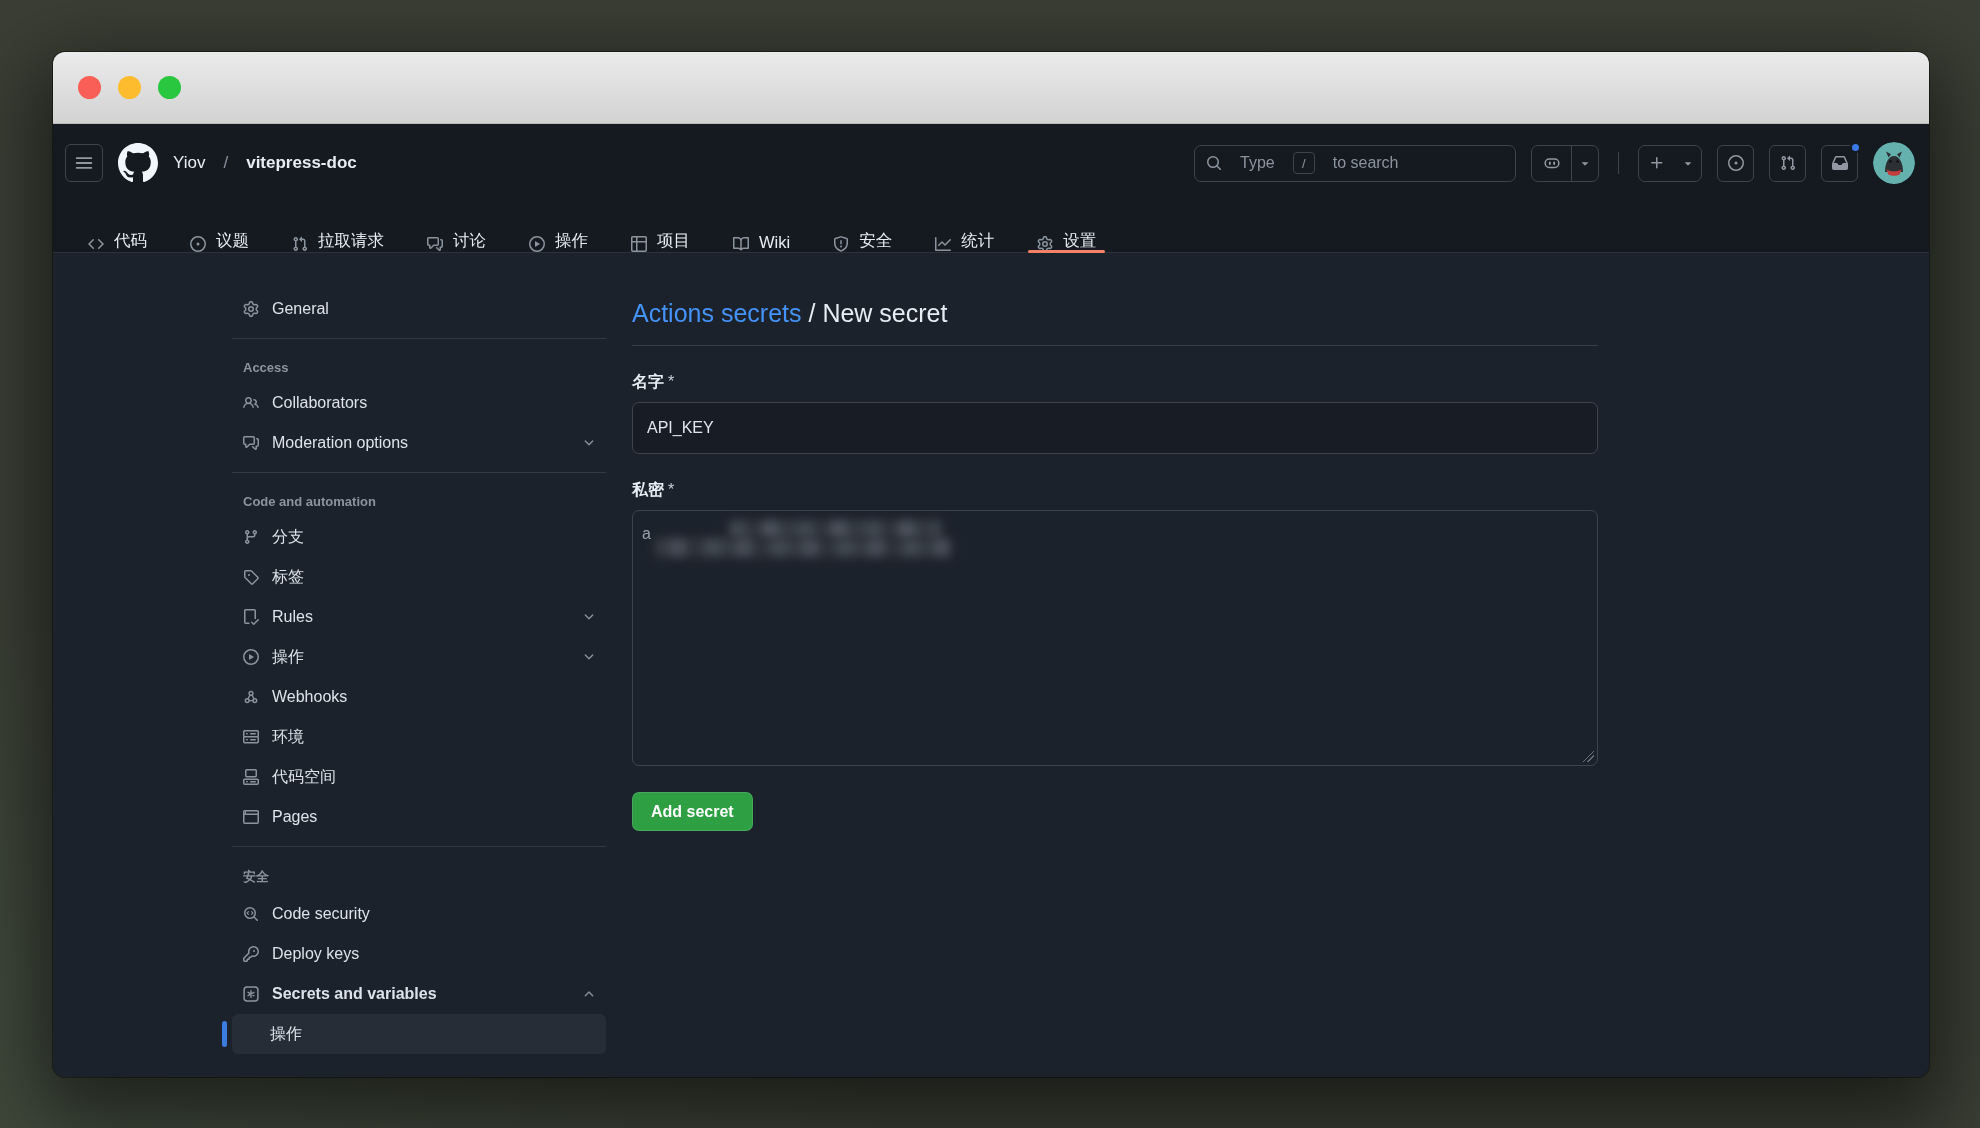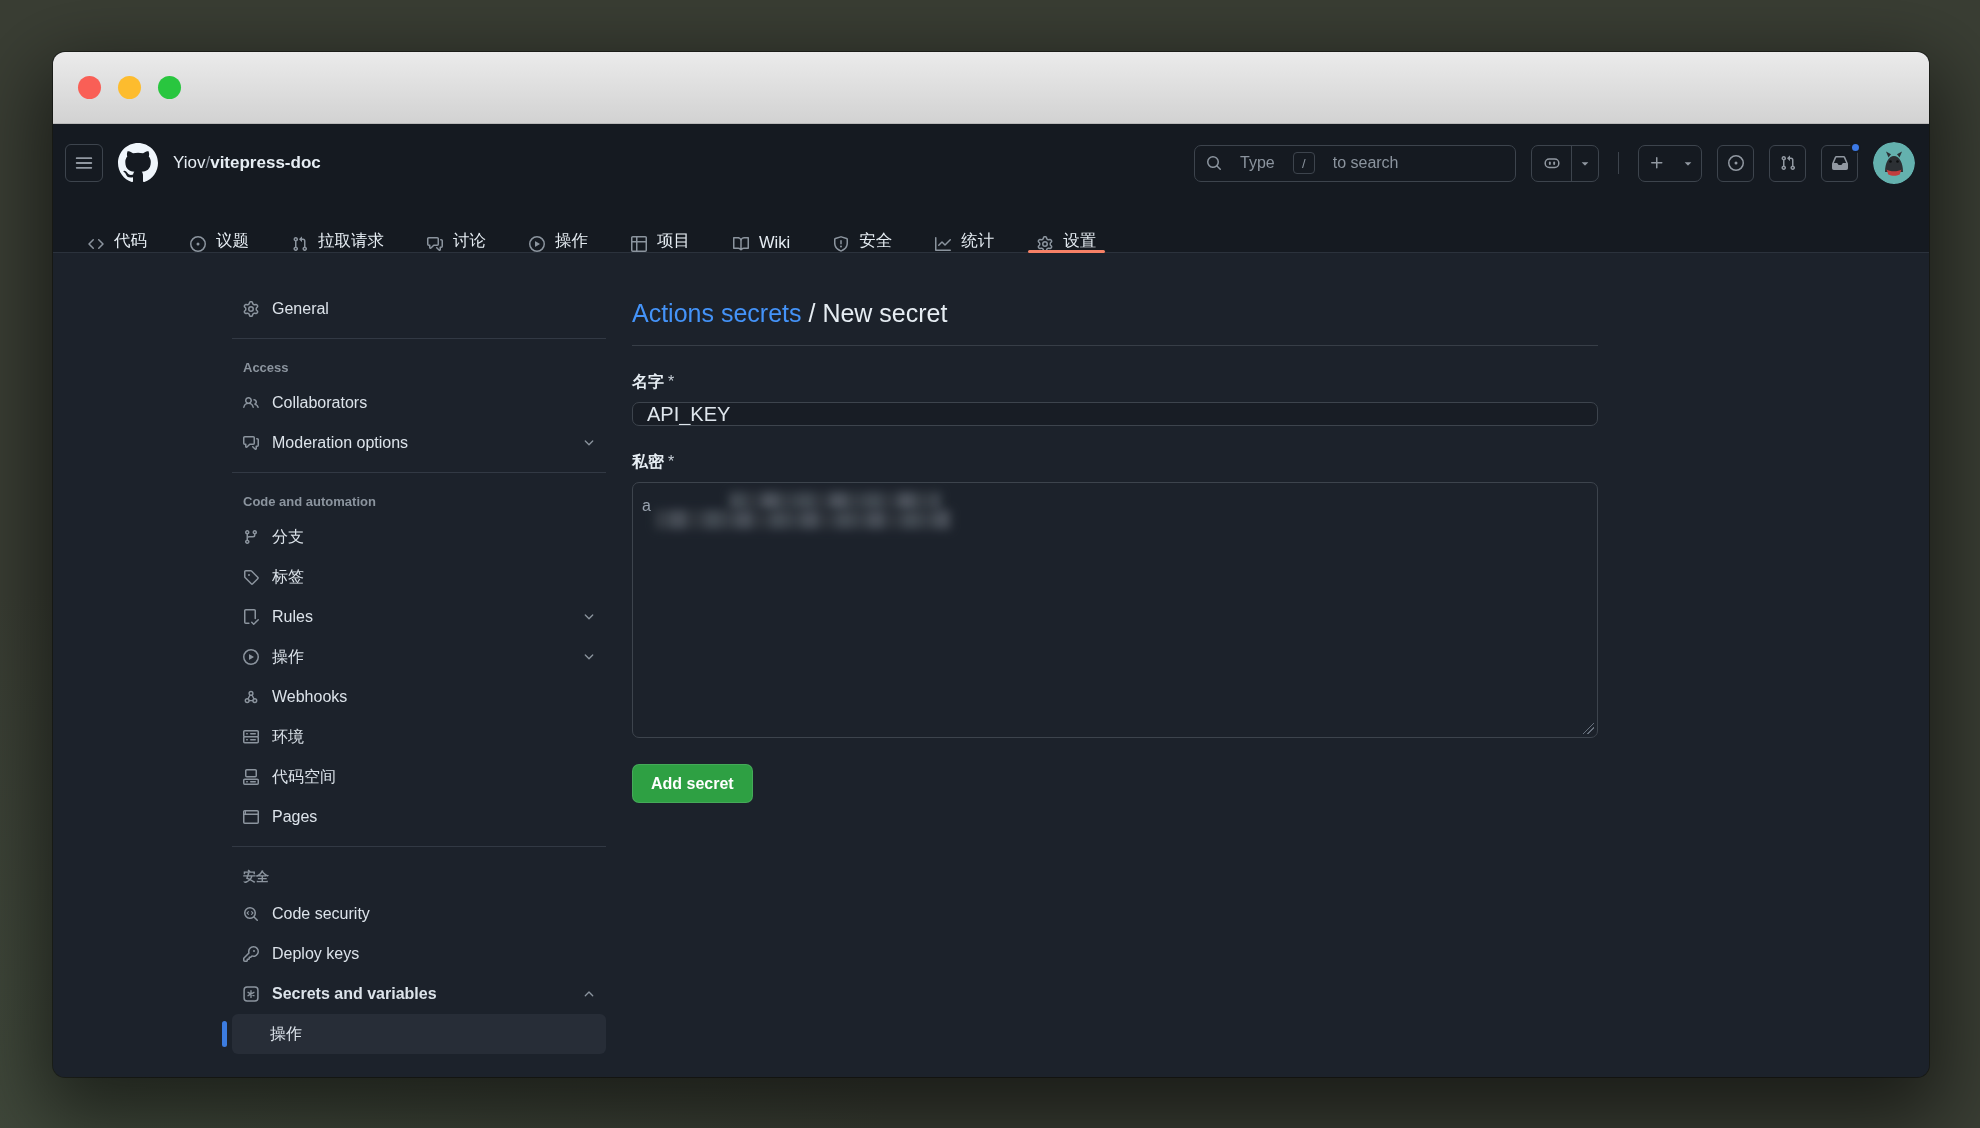--- a/index.html
+++ b/index.html
@@ -29,21 +29,21 @@
     height:78px; background:#151a21; display:flex; align-items:center;
     padding:0 14px 0 12px; gap:15px; color:#e6edf3;
   }
   .icon-btn {
     display:flex; align-items:center; justify-content:center;
     border:1px solid #3d444d; border-radius:6px; background:transparent;
     color:#9198a1; cursor:pointer;
   }
   .hamburger { width:38px; height:38px; }
   .gh-logo { width:40px; height:40px; color:#f0f6fc; display:flex; align-items:center; cursor:pointer; background:none; border:none; }
-  .crumb { display:flex; align-items:center; gap:0; font-size:17px; }
+  .crumb { display:flex; align-items:center; gap:18px; font-size:17px; }
   .crumb .owner { color:#e6edf3; text-decoration:none; cursor:pointer; }
   .crumb .sep { color:#8b949e; }
   .crumb .repo { color:#e6edf3; font-weight:700; text-decoration:none; cursor:pointer; }
   .spacer { flex:1; }
   .searchbox {
     width:322px; height:37px; border:1px solid #3d444d; border-radius:7px;
     display:flex; align-items:center; gap:18px; padding:0 11px; color:#8b949e;
     font-size:16px; cursor:text;
   }
   .keycap {
@@ -103,23 +103,23 @@
 
   
   .main { width:966px; flex:none; color:#e6edf3; }
   .heading { font-size:25px; font-weight:400; margin-top:10px; }
   .heading a { color:#4493f8; text-decoration:none; cursor:pointer; }
   .heading .cur { color:#e6edf3; }
   .main hr { border:none; border-top:1px solid #373e47; margin:17px 0 26px; }
   .field-label { font-size:16px; font-weight:700; }
   .field-label .req { margin-left:4px; font-weight:400; color:#c9d1d9; }
   .text-input {
-    margin-top:9px; width:100%; height:24px; background:#181d25;
+    margin-top:9px; width:100%; height:52px; background:#181d25;
     border:1px solid #3d444d; border-radius:7px; color:#dfe6ed;
-    font-size:20px; padding:0 14px; font-family:inherit; outline:none; display:block;
+    font-size:16px; padding:0 14px; font-family:inherit; outline:none; display:block;
   }
   .secret-label { margin-top:26px; }
   .secret-box {
     position:relative; margin-top:9px; width:100%; height:256px;
     border:1px solid #3d444d; border-radius:7px; background:transparent; cursor:text;
   }
   .blur-row { position:absolute; border-radius:2px; filter:blur(5px) saturate(.85); }
   .blur-row.r1 {
     left:96px; top:9px; width:212px; height:19px;
     background:repeating-linear-gradient(90deg,#3e4650 0 17px,#2e343d 17px 33px,#49505b 33px 50px,#333a43 50px 68px);

